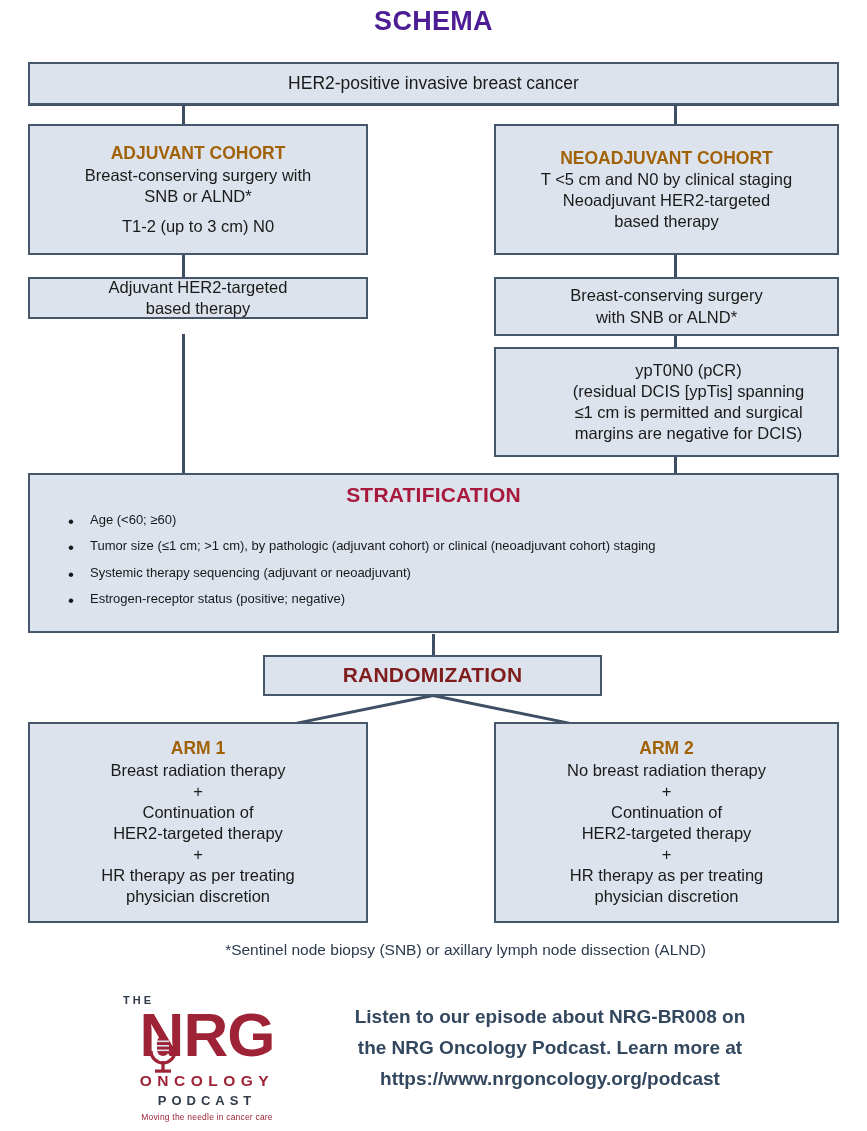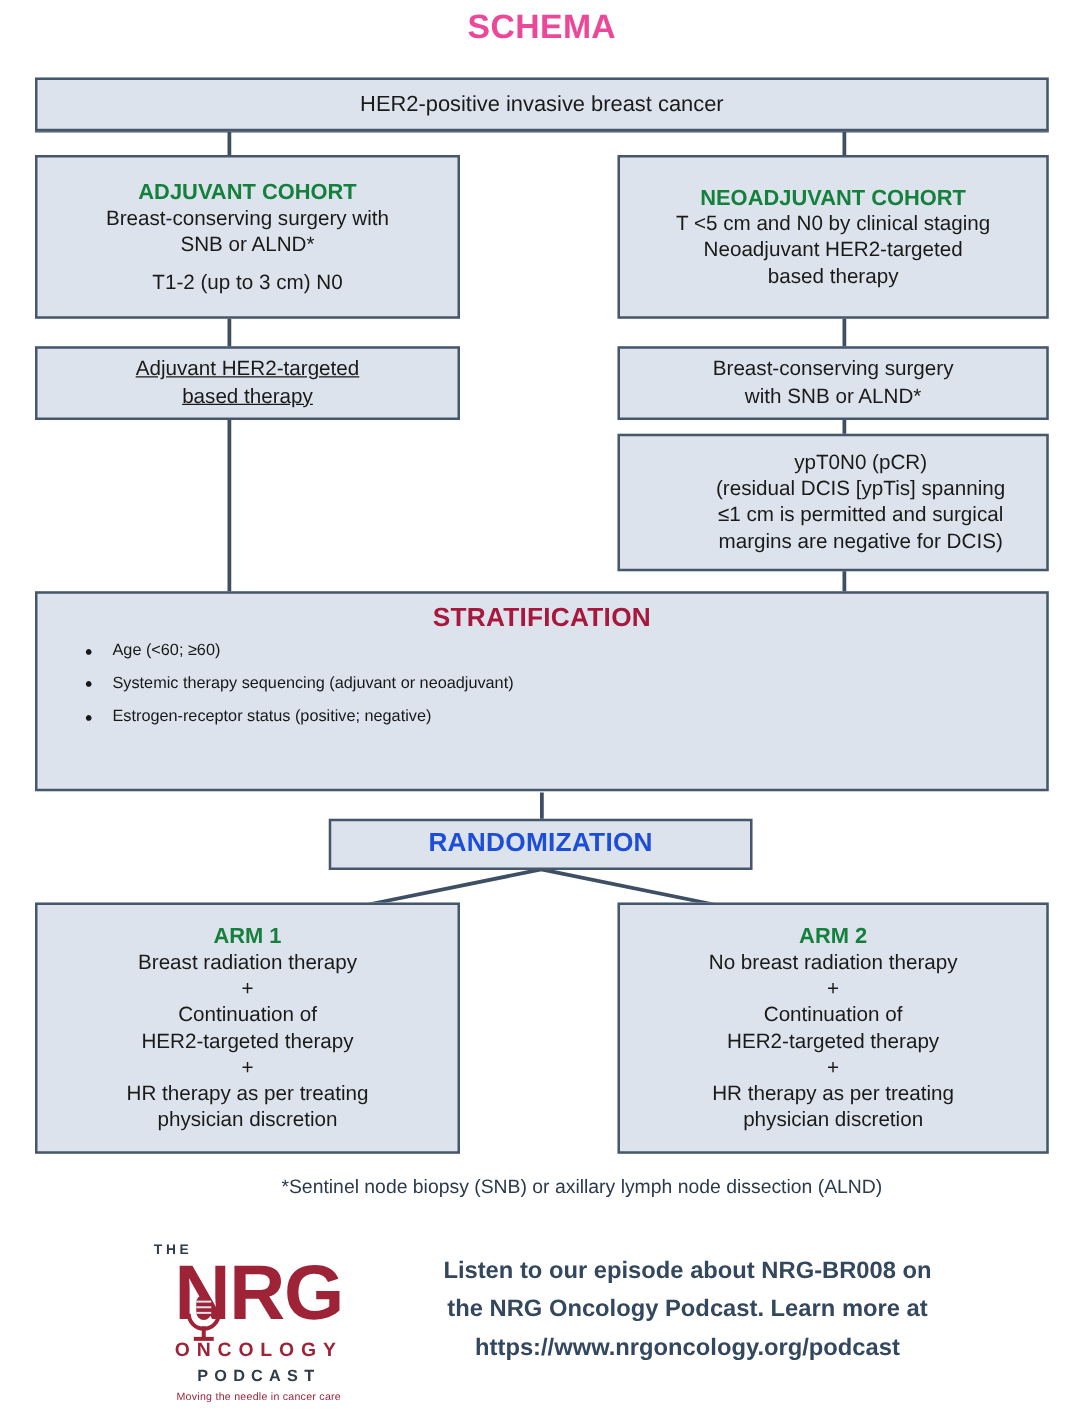--- a/index.html
+++ b/index.html
@@ -21,23 +21,23 @@
 
   
   .conn{position:absolute;background:#3e4f63;z-index:1;}
   .vline{width:3px;}
   .hline{height:3px;}
   .diag{position:absolute;z-index:1;height:3px;background:#3e4f63;transform-origin:0 50%;}
 
   
   .schema-title{
     position:absolute;left:0;top:6px;width:867px;text-align:center;
-    font-size:27px;font-weight:bold;color:#ec4899;letter-spacing:.3px;
-  }
-  .red-head{color:#15803d;font-weight:bold;}
+    font-size:27px;font-weight:bold;color:#4c1d95;letter-spacing:.3px;
+  }
+  .red-head{color:#a16207;font-weight:bold;}
   .t17{font-size:17.5px;}
   .t16{font-size:16.5px;}
   .gap{height:9px;}
 
   
   #stratification-box{display:block;padding:8px 14px 10px 14px;text-align:left;}
   #stratification-box .strat-title{
     text-align:center;font-size:21px;font-weight:bold;color:#a8173c;margin-bottom:4px;letter-spacing:.2px;
   }
   .bullets{margin:0;padding:0;list-style:none;}
@@ -120,48 +120,49 @@
     <span class="ln t16">T1-2 (up to 3 cm) N0</span>
   </div>
 
   <div class="box" id="neoadjuvant-cohort-box" style="left:494px;top:124px;width:345px;height:131px;">
     <span class="ln t17 red-head">NEOADJUVANT COHORT</span>
     <span class="ln t16">T &lt;5 cm and N0 by clinical staging</span>
     <span class="ln t16">Neoadjuvant HER2-targeted</span>
     <span class="ln t16">based therapy</span>
   </div>
 
-  <div class="box" id="adjuvant-therapy-box" style="left:28px;top:277px;width:340px;height:59px;text-decoration:underline;">
+  <div class="box" id="adjuvant-therapy-box" style="left:28px;top:277px;width:340px;height:42px;">
     <span class="ln t16">Adjuvant HER2-targeted</span>
     <span class="ln t16">based therapy</span>
   </div>
 
   <div class="box" id="neoadjuvant-surgery-box" style="left:494px;top:277px;width:345px;height:59px;align-items:center;">
     <span class="ln t16">Breast-conserving surgery</span>
     <span class="ln t16">with SNB or ALND*</span>
   </div>
 
   <div class="box" id="pcr-box" style="left:494px;top:347px;width:345px;height:110px;padding-left:44px;">
     <span class="ln t16">ypT0N0 (pCR)</span>
     <span class="ln t16">(residual DCIS [ypTis] spanning</span>
     <span class="ln t16">≤1 cm is permitted and surgical</span>
     <span class="ln t16">margins are negative for DCIS)</span>
   </div>
 
   <div class="box" id="stratification-box" style="left:28px;top:473px;width:811px;height:160px;">
     <div class="strat-title">STRATIFICATION</div>
     <ul class="bullets">
       <li>Age (&lt;60; ≥60)</li>
+      <li>Tumor size (≤1 cm; &gt;1 cm), by pathologic (adjuvant cohort) or clinical (neoadjuvant cohort) staging</li>
       <li>Systemic therapy sequencing (adjuvant or neoadjuvant)</li>
       <li>Estrogen-receptor status (positive; negative)</li>
     </ul>
   </div>
 
   <div class="box" id="randomization-box" style="left:263px;top:655px;width:339px;height:41px;">
-    <span class="ln" style="font-size:21px;font-weight:bold;color:#1d4ed8;letter-spacing:.2px;">RANDOMIZATION</span>
+    <span class="ln" style="font-size:21px;font-weight:bold;color:#7f1d1d;letter-spacing:.2px;">RANDOMIZATION</span>
   </div>
 
   <div class="box" id="arm1-box" style="left:28px;top:722px;width:340px;height:201px;">
     <span class="ln t17 red-head">ARM 1</span>
     <span class="ln t16">Breast radiation therapy</span>
     <span class="ln t16">+</span>
     <span class="ln t16">Continuation of</span>
     <span class="ln t16">HER2-targeted therapy</span>
     <span class="ln t16">+</span>
     <span class="ln t16">HR therapy as per treating</span>

